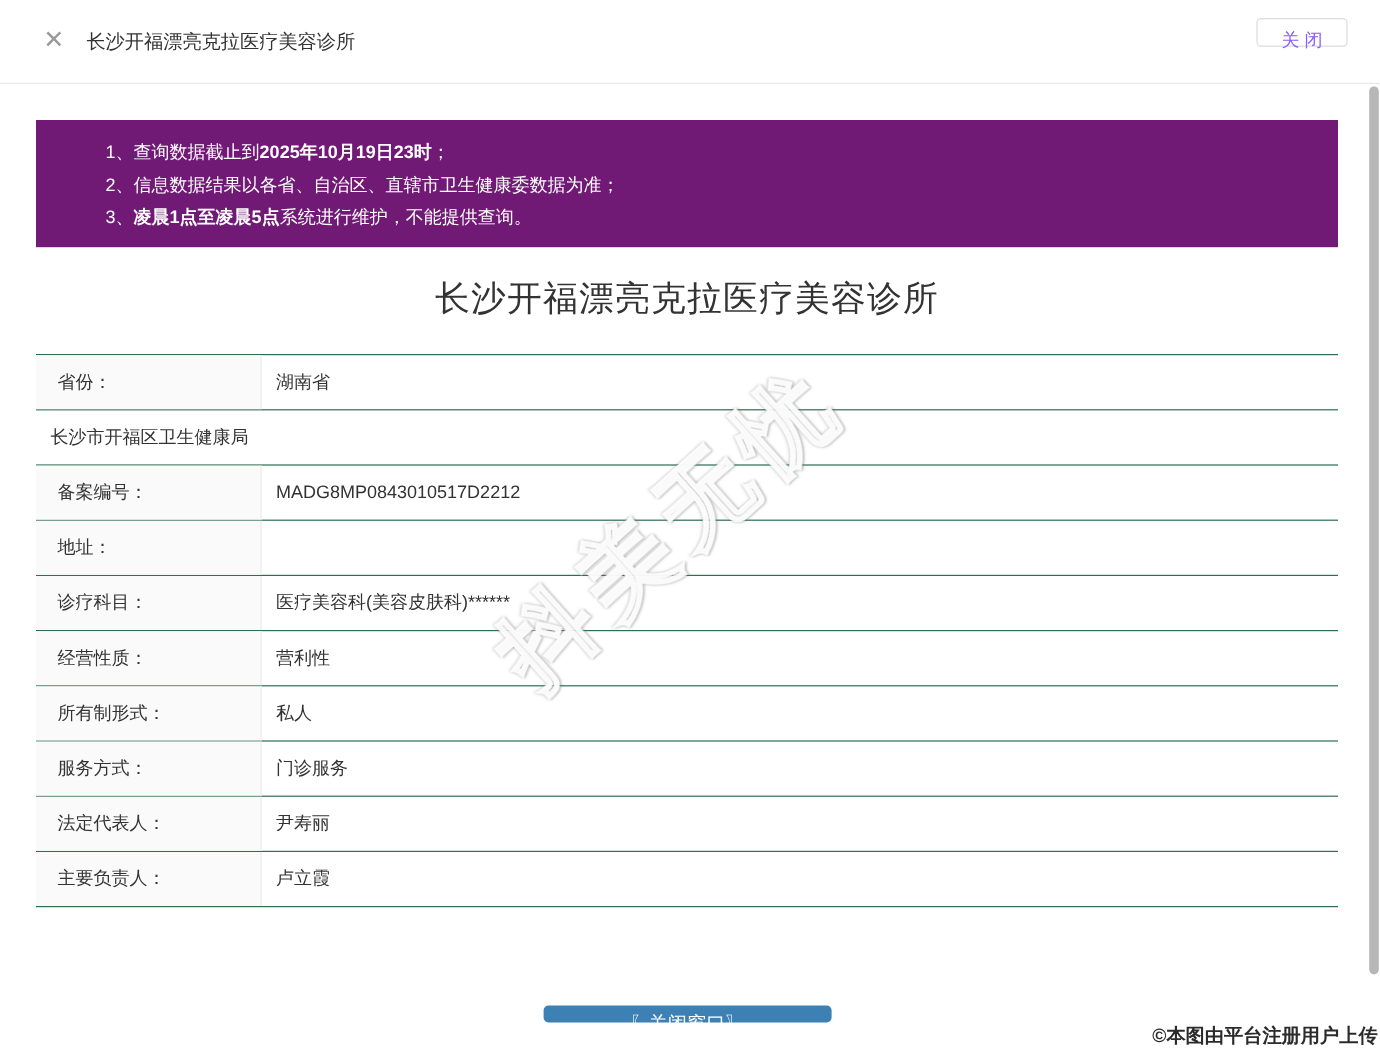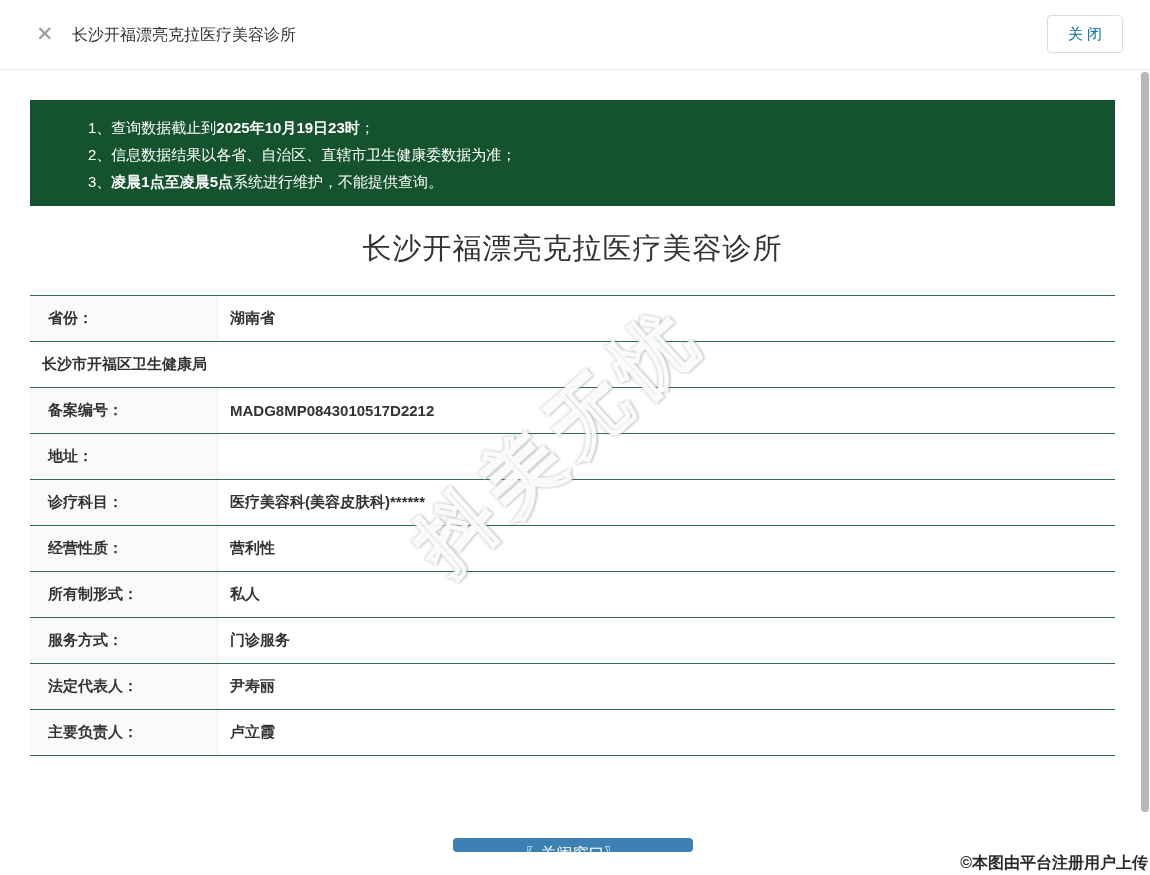--- a/index.html
+++ b/index.html
@@ -20,59 +20,59 @@
   .close-x {
     position: absolute; left: 36px; top: 22px;
     font-size: 21px; color: #9a9a9a; line-height: 24px; cursor: pointer;
   }
   .topbar-title {
     position: absolute; left: 72px; top: 25px;
     font-size: 16px; color: #333;
   }
   .topbar-close-btn {
     position: absolute; right: 27px; top: 15px;
-    width: 76px; height: 38px;
+    width: 76px; height: 24px;
     background: #fff; border: 1px solid #dcdcdc; border-radius: 4px;
-    font-size: 15px; color: #0369a1; text-align: center; line-height: 36px;
+    font-size: 15px; color: #8b5cf6; text-align: center; line-height: 36px;
     cursor: pointer;
   }
 
   
   .scroll-thumb {
     position: absolute; right: 1px; top: 72px;
     width: 8px; height: 740px;
     background: #b7b7b7; border-radius: 4px;
   }
 
   
   .notice {
     position: absolute; left: 30px; top: 100px;
     width: 1085px; height: 106px;
-    background: #14532d; color: #fff;
+    background: #701a75; color: #fff;
     padding: 14px 20px 0 58px;
     font-size: 15px; line-height: 27px;
   }
   .notice .ln strong { font-weight: bold; }
 
   
   .detail-title {
     position: absolute; left: 30px; top: 229px; width: 1085px;
     text-align: center; font-size: 29px; font-weight: 500; color: #333;
     letter-spacing: 1px;
   }
 
   
   .info-table {
     position: absolute; left: 30px; top: 295px; width: 1085px;
     border-top: 1px solid #2e6d51;
   }
   .info-row {
     display: flex; height: 46px;
     border-bottom: 1px solid #2e6d51;
-    font-size: 15px; color: #333; font-weight: bold;
+    font-size: 15px; color: #333;
   }
   .info-label {
     width: 188px; background: #fafafa; border-right: 1px solid #ececec;
     display: flex; align-items: center; padding-left: 18px;
   }
   .info-value {
     flex: 1; display: flex; align-items: center; padding-left: 12px;
     white-space: nowrap; overflow: hidden;
   }
 

